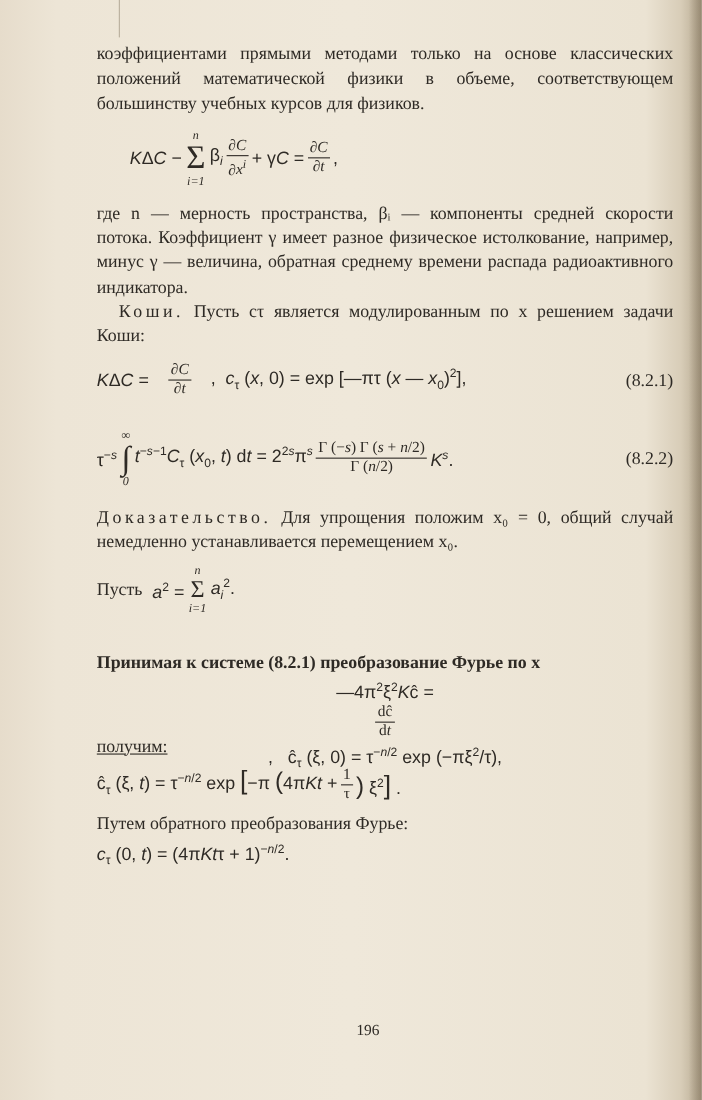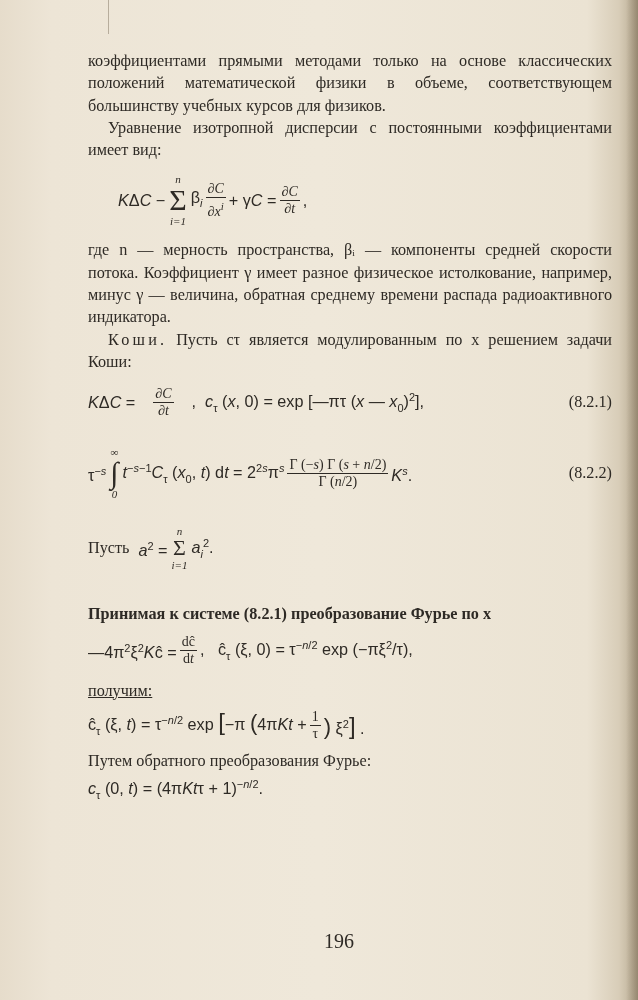--- a/index.html
+++ b/index.html
@@ -3,49 +3,48 @@
 <meta charset="utf-8">
 <style>
   html, body { margin:0; padding:0; }
   body {
     width:638px; height:1000px; overflow:hidden;
     background: linear-gradient(90deg, #e6dccb 0%, #ede5d6 8%, #efe8da 50%, #ebe3d3 92%, #d8cdb8 97%, #b5a88f 100%);
     font-family: "Liberation Serif", "DejaVu Serif", serif;
     color:#2e2a25;
     position:relative;
   }
-  .page { position:absolute; left:88px; top:50px; width:524px; font-size:16.2px; line-height:22.3px; }
+  .page { position:absolute; left:88px; top:38px; width:524px; font-size:16.2px; line-height:22.3px; }
   p { margin:0; text-align:justify; }
   .indent { text-indent:20px; }
   .spaced { letter-spacing:3.2px; }
   .math { font-family: Liberation Sans, sans-serif; }
   i, .it { font-style:italic; }
   .eq { position:relative; display:flex; align-items:center; white-space:nowrap; }
   .eqnum { position:absolute; right:0; }
   .frac { display:inline-flex; flex-direction:column; align-items:center; vertical-align:middle; margin:0 3px; font-size:14px; line-height:16px; }
   .frac .num { border-bottom:1px solid #2e2a25; padding:0 2px; }
   .frac .den { padding:0 2px; }
   .bigop { display:inline-flex; flex-direction:column; align-items:center; vertical-align:middle; margin:0 4px; line-height:12px; }
   .bigop .sym { font-size:30px; line-height:30px; }
   .bigop .lim { font-size:11px; font-style:italic; }
   sup, sub { font-size:11px; }
-  .pagenum { position:absolute; left:324px; top:930px; font-size:20px; }
+  .pagenum { position:absolute; left:324px; top:930px; font-size:14px; }
   .crease { position:absolute; left:108px; top:0; width:1px; height:34px; background:#b7ad9c; }
   .edge { position:absolute; right:0; top:0; width:12px; height:1000px; background:linear-gradient(90deg, rgba(0,0,0,0), rgba(90,75,55,0.35)); }
 </style>
 </head>
 <body>
 
 <div class="crease"></div>
 <div class="edge"></div>
 
 <div class="page">
 
   <p>коэффициентами прямыми методами только на основе классических положений математической физики в объеме, соответствующем большинству учебных курсов для физиков.</p>
-  <p class="indent">Уравнение изотропной дисперсии с постоянными коэффициентами имеет вид:</p>
 
   <div class="eq" style="height:78px; padding-left:30px;">
     <span class="math"><i>K</i>Δ<i>C</i> −</span>
     <span class="bigop">
         <span class="lim">n</span>
         <span class="sym">Σ</span>
         <span class="lim">i=1</span>
       </span>
     <span class="math">β<sub><i>i</i></sub></span>
     <span class="frac">
@@ -86,35 +85,39 @@
       </span>
     <span class="math"><i>t</i><sup>−<i>s</i>−1</sup><i>C</i><sub>τ</sub> (<i>x</i><sub>0</sub>, <i>t</i>) d<i>t</i> = 2<sup>2<i>s</i></sup>π<sup><i>s</i></sup></span>
     <span class="frac">
         <span class="num">Γ (−<i>s</i>) Γ (<i>s</i> + <i>n</i>/2)</span>
         <span class="den">Γ (<i>n</i>/2)</span>
       </span>
     <span class="math"><i>K<sup>s</sup></i>.</span>
     <span class="eqnum">(8.2.2)</span>
   </div>
 
+  <p>
+    <span class="spaced">Доказательство.</span>
+    <span>Для упрощения положим x₀ = 0, общий случай немедленно устанавливается перемещением x₀.</span>
+  </p>
 
   <div class="eq" style="height:66px;">
     <span>Пусть</span>
     <span class="math">&nbsp;&nbsp;<i>a</i><sup>2</sup> =</span>
     <span class="bigop">
         <span class="lim">n</span>
         <span class="sym" style="font-size:22px;line-height:22px;">Σ</span>
         <span class="lim">i=1</span>
       </span>
     <span class="math"><i>a</i><sub><i>i</i></sub><sup>2</sup>.</span>
   </div>
 
   <p style="margin-top:22px;font-weight:bold;">Принимая к системе (8.2.1) преобразование Фурье по x</p>
 
-  <div class="eq" style="height:50px;">
+  <div class="eq" style="height:50px;flex-direction:column;">
     <span class="math">—4π<sup>2</sup>ξ<sup>2</sup><i>K</i>ĉ =</span>
     <span class="frac">
         <span class="num">dĉ</span>
         <span class="den">d<i>t</i></span>
       </span>
     <span class="math">,&nbsp;&nbsp;&nbsp;ĉ<sub>τ</sub> (ξ, 0) = τ<sup>−<i>n</i>/2</sup> exp (−πξ<sup>2</sup>/τ),</span>
   </div>
 
   <p style="margin-top:4px;text-decoration:underline;">получим:</p>
 

